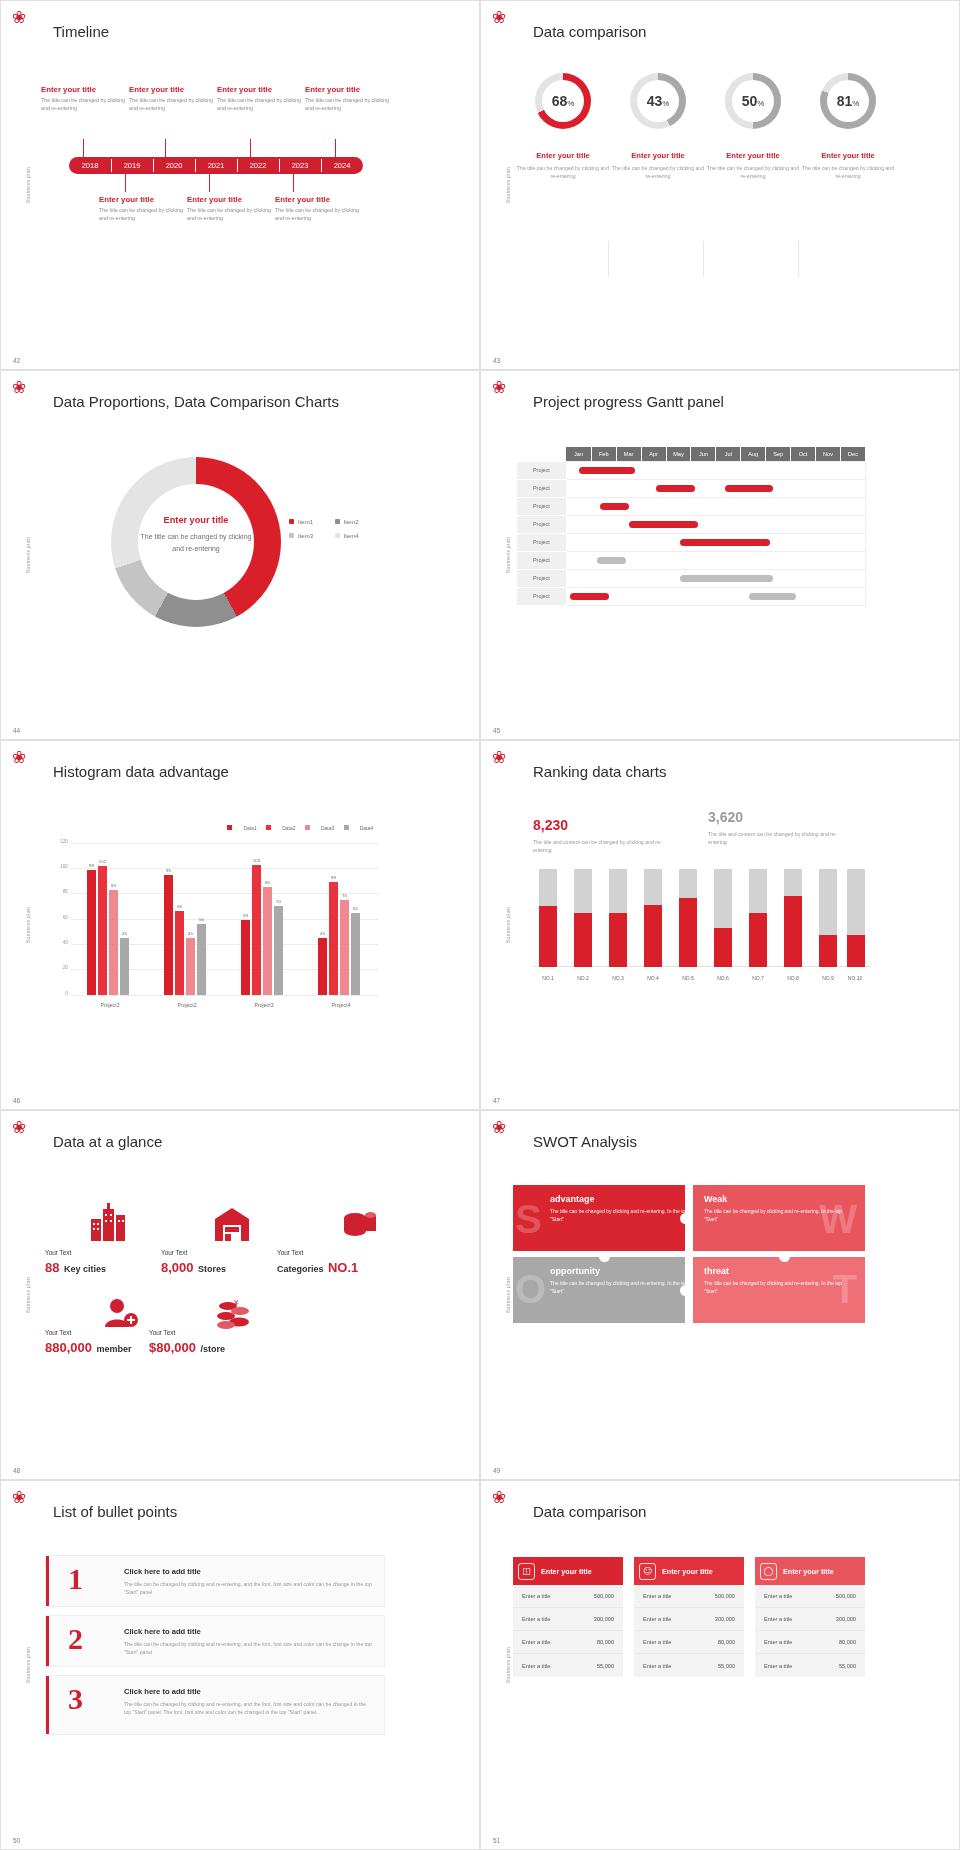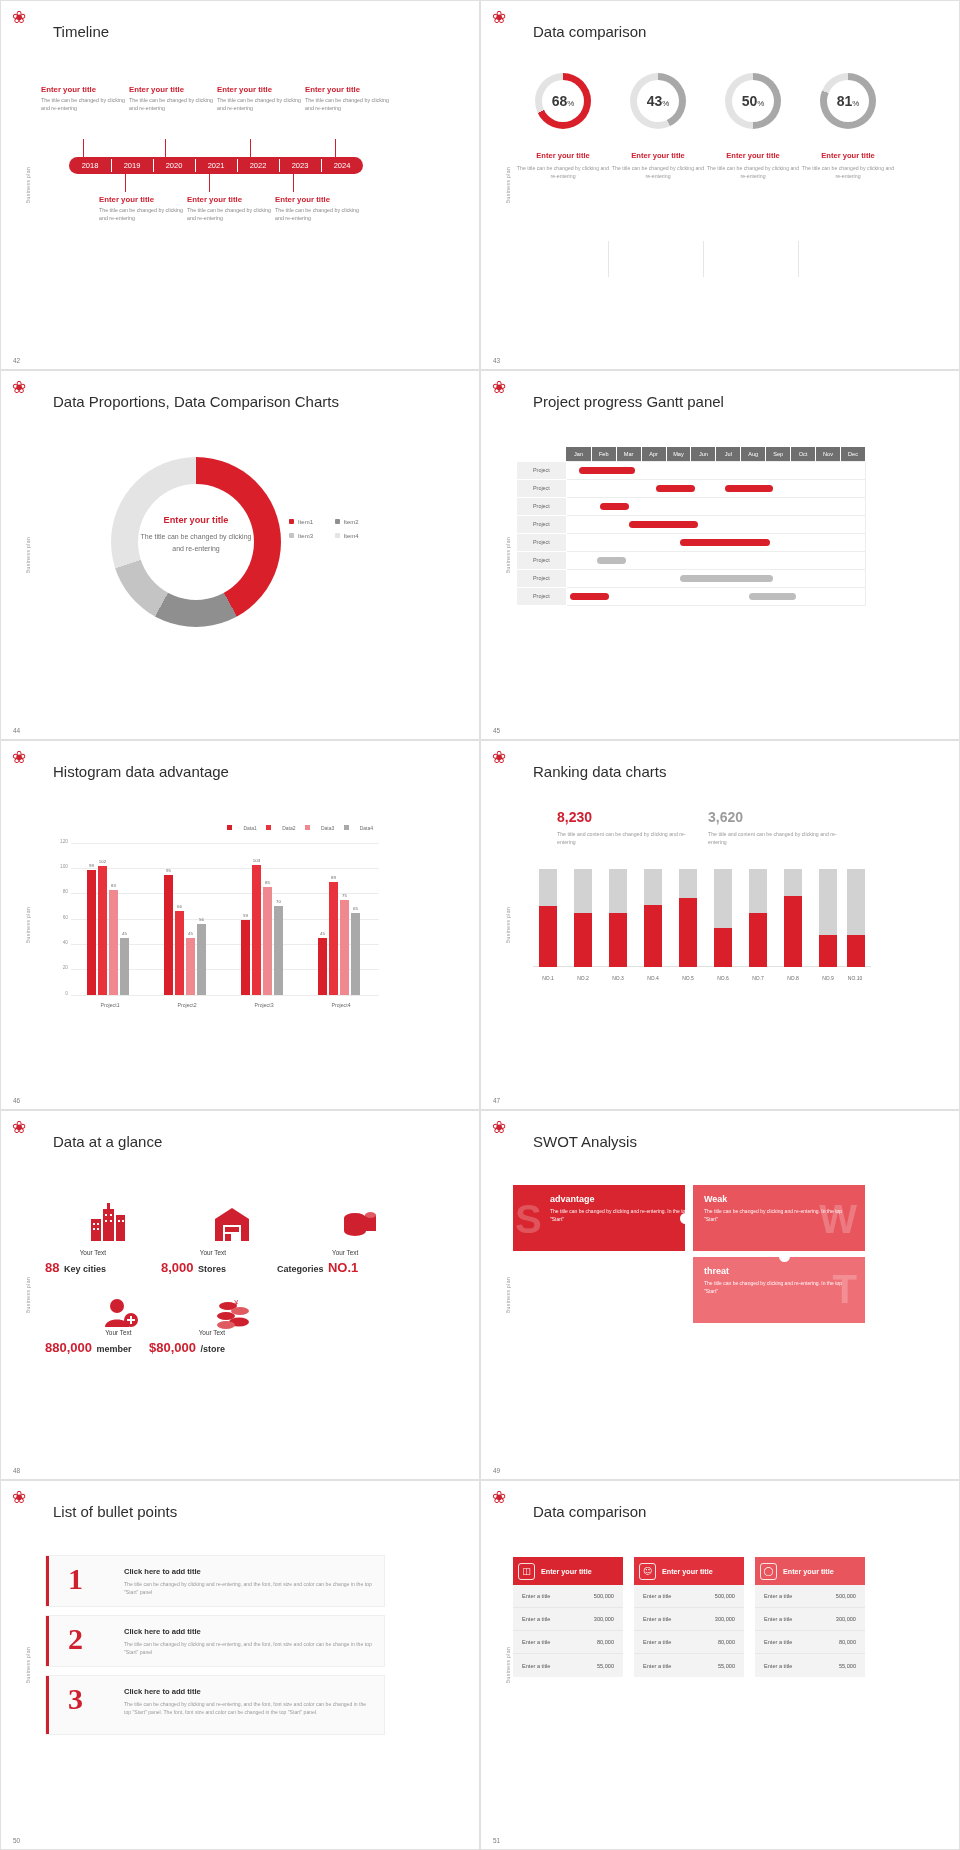--- a/index.html
+++ b/index.html
@@ -105,34 +105,34 @@
   .hg-legend i { display:inline-block; width:5px; height:5px; margin-right:3px; }
   .hg-axis { position:absolute; left:0; top:12px; width:330px; height:152px; }
   .hg-gl { position:absolute; left:20px; width:308px; height:1px; background:#ececec; }
   .hg-ylab { position:absolute; left:0; width:17px; text-align:right; font-size:4.8px; color:#9a9a9a; }
   .hg-bar { position:absolute; bottom:0; width:9px; }
   .hg-bar .v { position:absolute; top:-7px; left:-4px; width:17px; text-align:center; font-size:4.4px; color:#6b6b6b; }
   .hg-xlab { position:absolute; bottom:-13px; font-size:5.2px; color:#6b6b6b; text-align:center; width:60px; }
 
   
   .rk-head { position:absolute; left:52px; top:68px; width:340px; }
-  .rk-n1 { position:absolute; left:0; top:0; width:140px;margin-left:24px; }
+  .rk-n1 { position:absolute; left:0; top:8px; width:140px; }
   .rk-n2 { position:absolute; left:175px; top:0; width:140px; }
   .rk-num { font-size:14px; font-weight:bold; }
   .rk-p { font-size:5.2px; color:#9a9a9a; line-height:1.6; margin-top:5px; }
   .rk-chart { position:absolute; left:52px; top:128px; width:338px; height:112px; }
   .rk-col { position:absolute; bottom:14px; width:18px; }
   .rk-total { position:absolute; bottom:0; width:18px; background:#d2d2d2; }
   .rk-fill { position:absolute; bottom:0; width:18px; background:#d81f2a; }
   .rk-lab { position:absolute; bottom:0; width:26px; margin-left:-4px; text-align:center; font-size:5px; color:#6b6b6b; }
   .rk-base { position:absolute; left:0; bottom:14px; width:338px; height:1px; background:#e0e0e0; }
 
   
   .dg { position:absolute; left:44px; top:100px; width:350px; }
-  .dg-item { position:absolute;text-align:right; }
+  .dg-item { position:absolute; }
   .dg-small { font-size:6.4px; color:#3a3a3a; }
   .dg-big { font-size:13px; color:#cf2030; font-weight:bold; }
   .dg-unit { font-size:9px; color:#2f2f2f; font-weight:bold; }
   .dg-icon { position:absolute; color:#cf2030; }
   .sw-wrap { position:absolute; left:32px; top:74px; width:352px; height:140px; }
   .sw-q { position:absolute; width:172px; height:66px; color:#fff; padding:9px 11px; }
   .sw-q .h { font-size:9px; font-weight:bold; margin-bottom:4px; }
   .sw-q .p { font-size:5px; line-height:1.55; opacity:.95; }
   .sw-ghost { position:absolute; font-size:40px; font-weight:bold; color:rgba(255,255,255,.22); line-height:1; }
   .knob { position:absolute; width:11px; height:11px; border-radius:50%; background:#fff; }
@@ -669,20 +669,27 @@
           <div class="p">The title can be changed by clicking and re-entering. In the top "Start"</div>
         </div>
       </div>
       <div class="sw-q" style="left:180px; top:0; background:#e8555d;">
         <div class="sw-ghost" style="right:8px; top:14px;">W</div>
         <div style="position:relative;">
           <div class="h">Weak</div>
           <div class="p">The title can be changed by clicking and re-entering. In the top "Start"</div>
         </div>
       </div>
+      <div class="sw-q" style="left:0; top:72px; background:#a8a8a8;">
+        <div class="sw-ghost" style="left:2px; top:12px;">O</div>
+        <div style="position:relative; left:26px;">
+          <div class="h">opportunity</div>
+          <div class="p">The title can be changed by clicking and re-entering. In the top "Start"</div>
+        </div>
+      </div>
       <div class="sw-q" style="left:180px; top:72px; background:#ef6f77;">
         <div class="sw-ghost" style="right:8px; top:12px;">T</div>
         <div style="position:relative;">
           <div class="h">threat</div>
           <div class="p">The title can be changed by clicking and re-entering. In the top "Start"</div>
         </div>
       </div>
       <div class="knob" style="left:167px; top:28px;"></div>
       <div class="knob" style="left:167px; top:100px;"></div>
       <div class="knob" style="left:86px;  top:66px;"></div>

